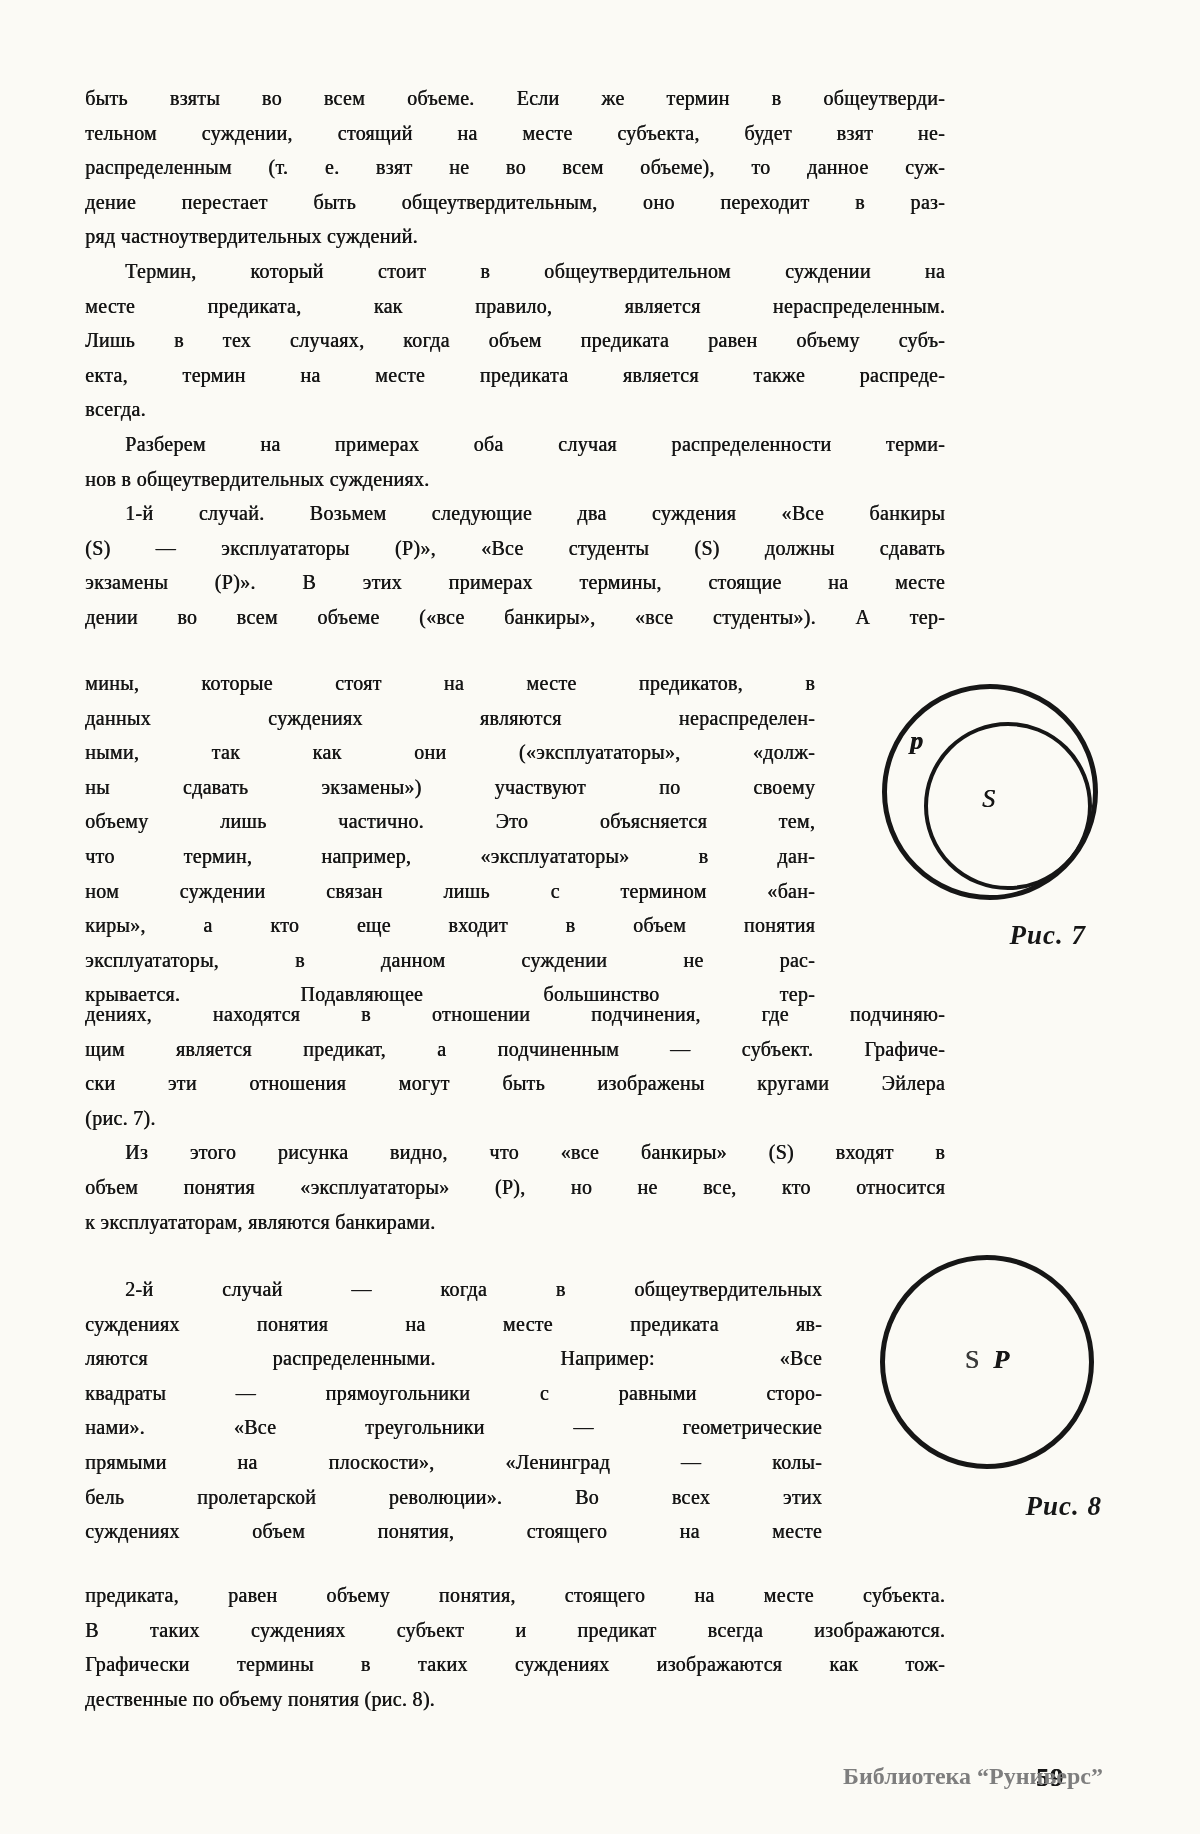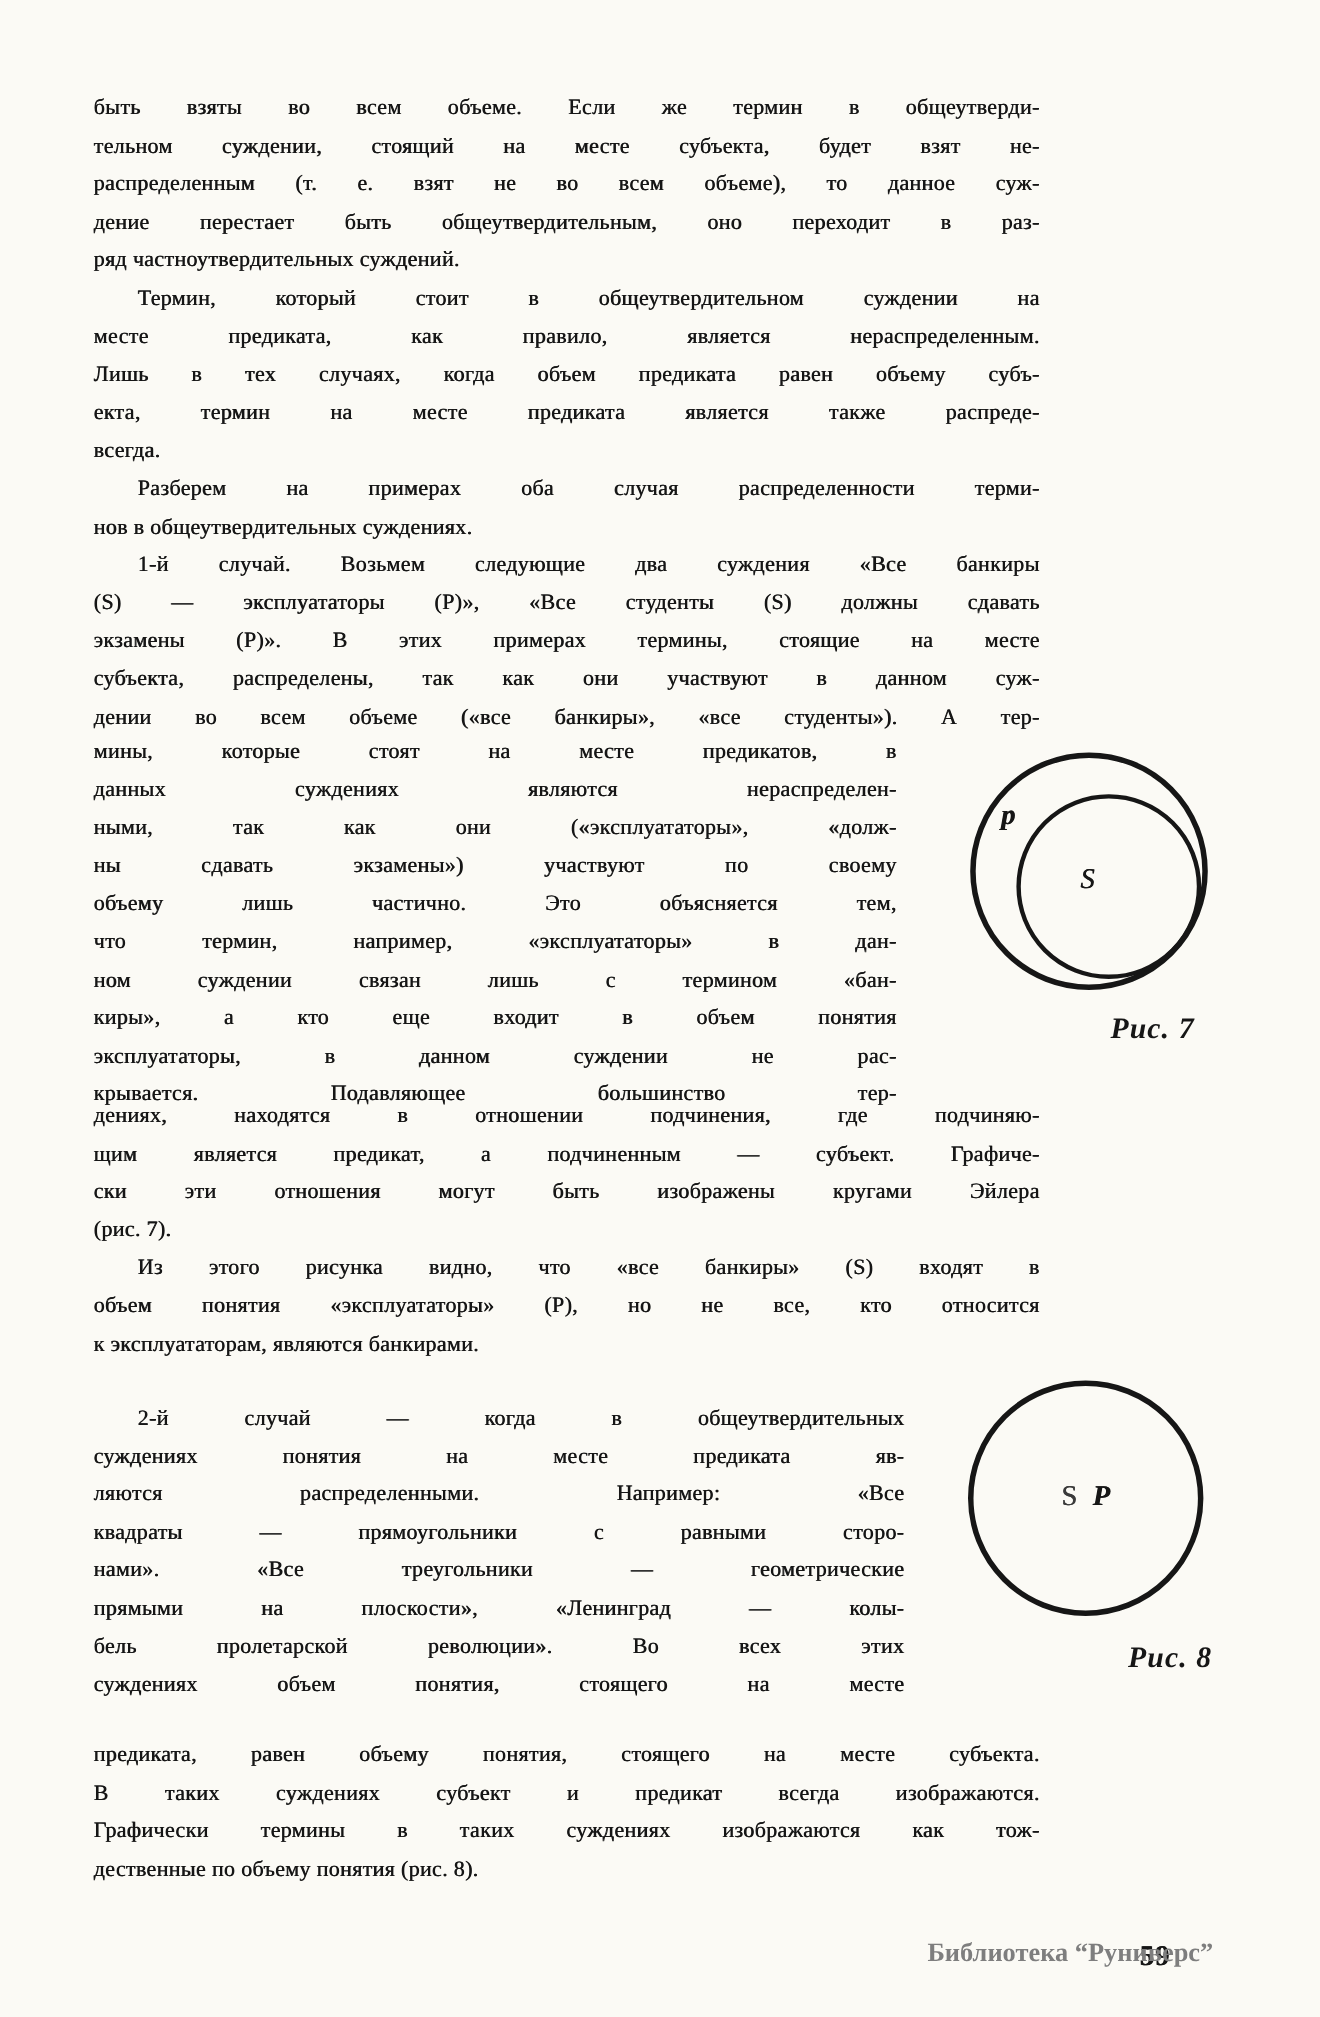--- a/index.html
+++ b/index.html
@@ -114,21 +114,20 @@
     <div class="ln ind">Термин, который стоит в общеутвердительном суждении на</div>
     <div class="ln">месте предиката, как правило, является нераспределенным.</div>
     <div class="ln">Лишь в тех случаях, когда объем предиката равен объему субъ-</div>
     <div class="ln">екта, термин на месте предиката является также распреде-</div>
     <div class="ln last">всегда.</div>
     <div class="ln ind">Разберем на примерах оба случая распределенности терми-</div>
     <div class="ln last">нов в общеутвердительных суждениях.</div>
     <div class="ln ind">1-й случай. Возьмем следующие два суждения «Все банкиры</div>
     <div class="ln">(S) — эксплуататоры (P)», «Все студенты (S) должны сдавать</div>
     <div class="ln">экзамены (P)». В этих примерах термины, стоящие на месте</div>
-    <div class="ln">субъекта, распределены, так как они участвуют в данном суж-</div>
     <div class="ln">дении во всем объеме («все банкиры», «все студенты»). А тер-</div>
   </div>
 <div id="block-b" class="tblock">
     <div class="ln">мины, которые стоят на месте предикатов, в</div>
     <div class="ln">данных суждениях являются нераспределен-</div>
     <div class="ln">ными, так как они («эксплуататоры», «долж-</div>
     <div class="ln">ны сдавать экзамены») участвуют по своему</div>
     <div class="ln">объему лишь частично. Это объясняется тем,</div>
     <div class="ln">что термин, например, «эксплуататоры» в дан-</div>
     <div class="ln">ном суждении связан лишь с термином «бан-</div>

